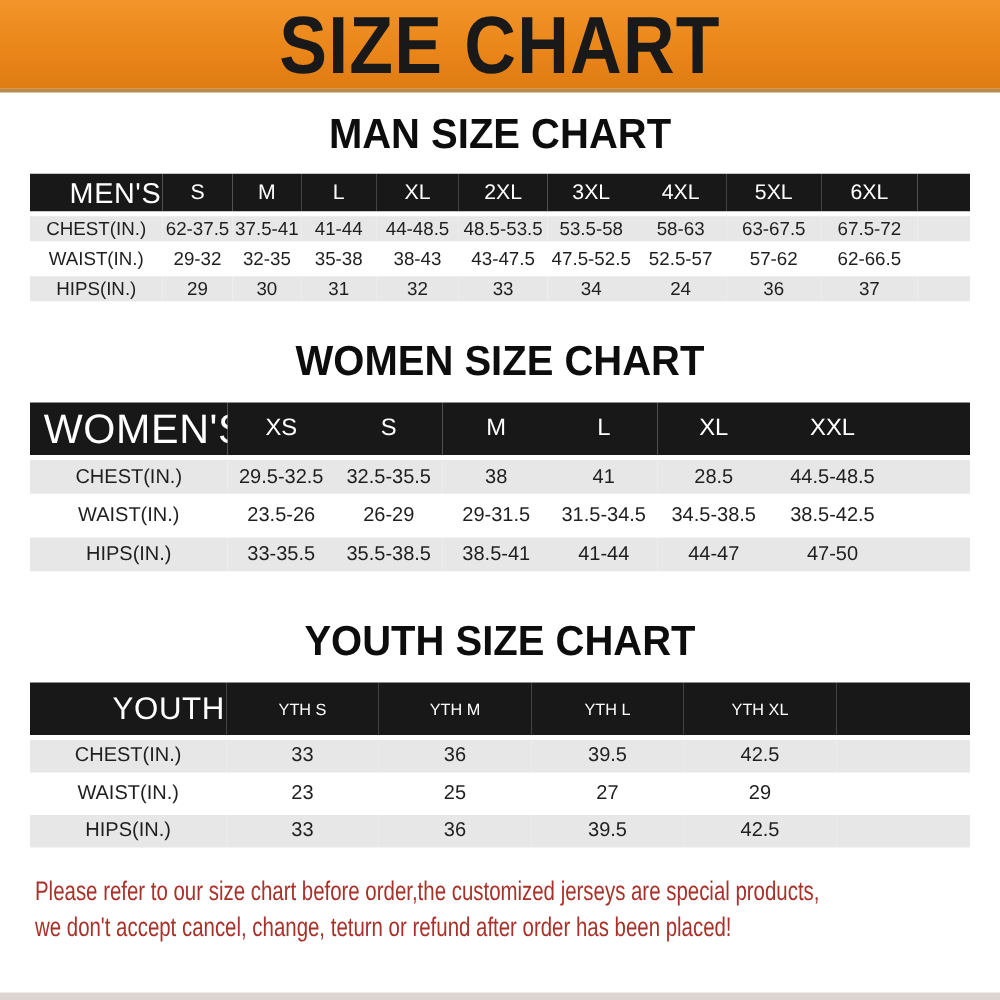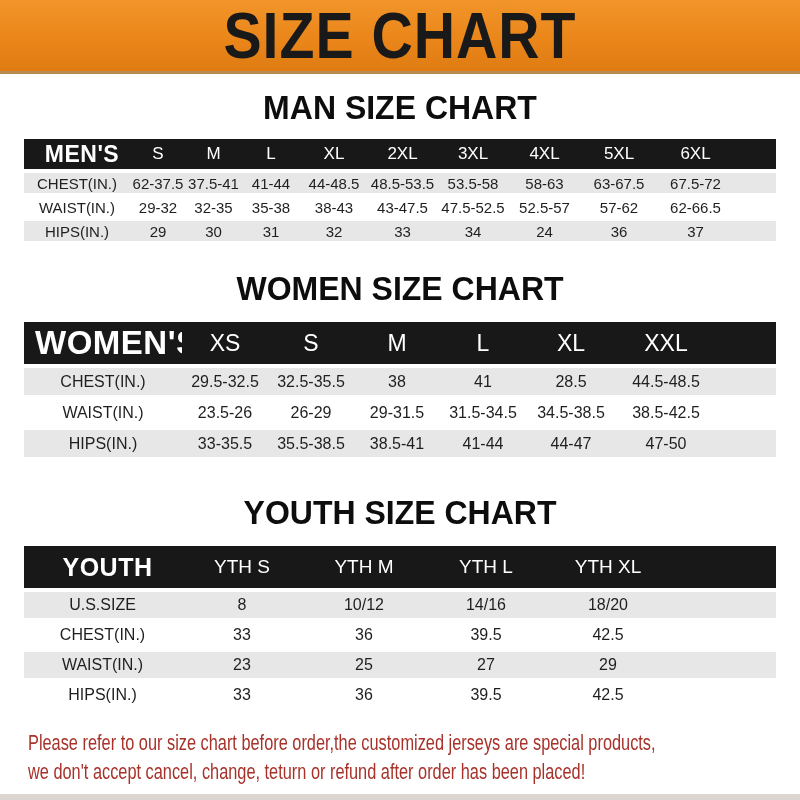--- a/index.html
+++ b/index.html
@@ -41,38 +41,38 @@
     width: 752px; margin: 0 auto;
     border-collapse: separate; border-spacing: 0 4px;
     table-layout: fixed;
   }
   thead th {
     background: #181818; color: #ffffff;
     font-weight: 400; text-align: center;
     overflow: hidden; white-space: nowrap;
   }
   thead th.corner {
-    text-align: center; padding-left: 11px;
-    font-weight: 700; letter-spacing: 0.5px;
+    text-align: right; padding-left: 11px;
+    font-weight: 400; letter-spacing: 0.5px;
   }
   tbody td {
     text-align: center; color: #1f1f1f;
     overflow: hidden; white-space: nowrap; padding: 0;
   }
   tbody tr:nth-child(odd) td { background: #e7e7e7; }
 
   .t-men   thead th { height: 30px; font-size: 17px; }
   .t-men   thead th.corner { font-size: 23px; }
   .t-men   tbody td { height: 20px; font-size: 15px; }
 
-  .t-women thead th { height: 42px; font-size: 23px; }
+  .t-women thead th { height: 42px; font-size: 19px; }
   .t-women thead th.corner { font-size: 33px; }
   .t-women tbody td { height: 27px; font-size: 16px; }
 
-  .t-youth thead th { height: 42px; font-size: 19px; }
+  .t-youth thead th { height: 42px; font-size: 13px; }
   .t-youth thead th.corner { font-size: 25px; }
   .t-youth tbody td { height: 26px; font-size: 16px; }
 
   
   .footer { margin: 17px 0 0 28px; color: #a8322a; }
   .footer-line {
     font-size: 21.5px; line-height: 1.33;
     white-space: nowrap;
     transform: scaleX(0.76); transform-origin: left center;
   }
@@ -240,28 +240,20 @@
           <th class="corner">YOUTH</th>
           <th class="size-col">YTH S</th>
           <th class="size-col">YTH M</th>
           <th class="size-col">YTH L</th>
           <th class="size-col">YTH XL</th>
           <th class="filler"></th>
         </tr>
       </thead>
     <tbody>
         <tr>
-          <td class="row-label">U.S.SIZE</td>
-          <td class="val">8</td>
-          <td class="val">10/12</td>
-          <td class="val">14/16</td>
-          <td class="val">18/20</td>
-          <td class="filler"></td>
-        </tr>
-        <tr>
           <td class="row-label">CHEST(IN.)</td>
           <td class="val">33</td>
           <td class="val">36</td>
           <td class="val">39.5</td>
           <td class="val">42.5</td>
           <td class="filler"></td>
         </tr>
         <tr>
           <td class="row-label">WAIST(IN.)</td>
           <td class="val">23</td>

